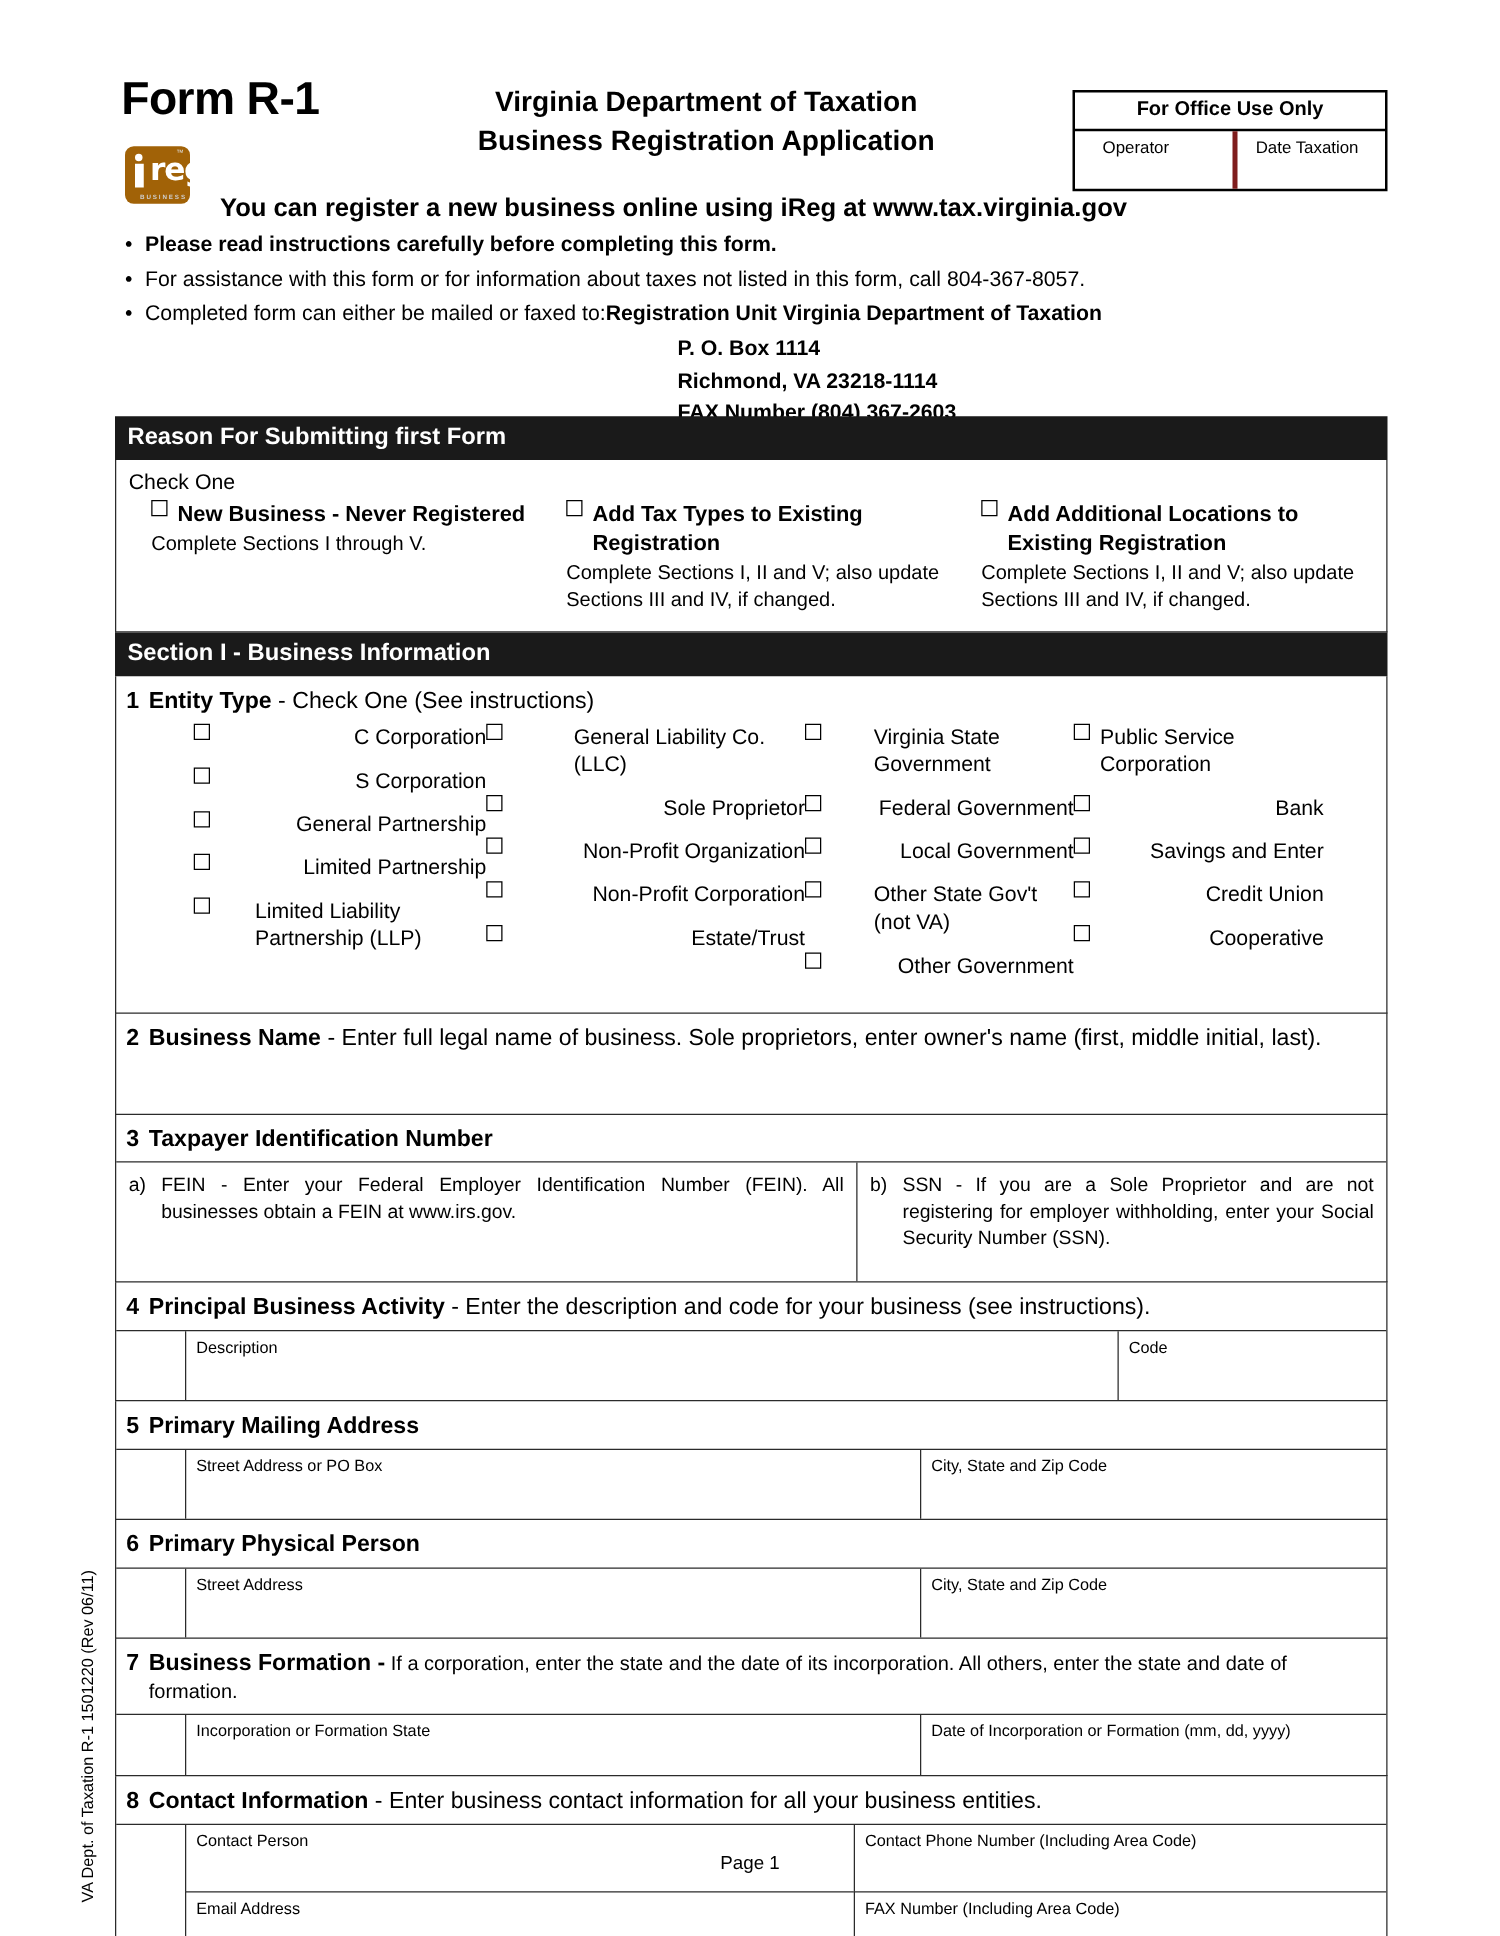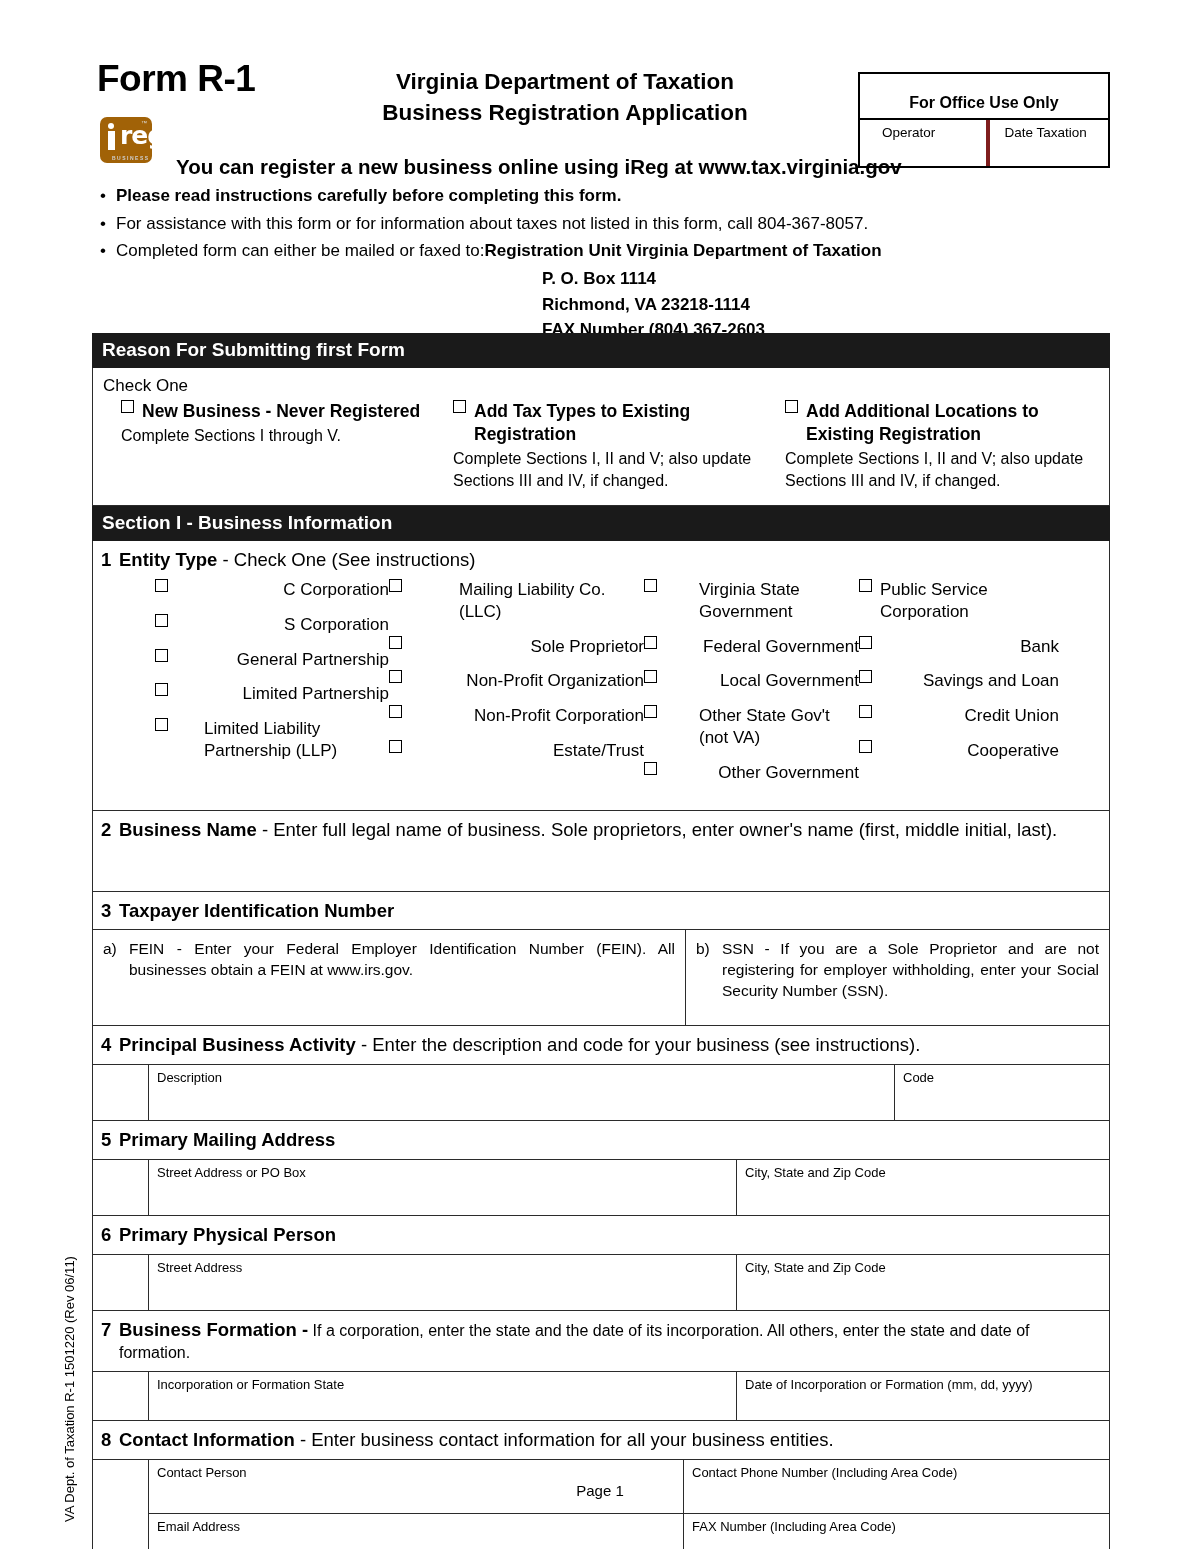--- a/index.html
+++ b/index.html
@@ -24,21 +24,21 @@
   .dept-title {
     position: absolute; left: 330px; top: 66px; width: 470px;
     text-align: center; font-size: 22.5px; font-weight: bold; line-height: 1.38;
   }
   .office-box {
     position: absolute; left: 858px; top: 72px; width: 252px;
     border: 2px solid #000;
   }
   .office-box-title {
     text-align: center; font-size: 16px; font-weight: bold;
-    padding: 20px 0 6px; border-bottom: 2px solid #000;
+    padding: 5px 0 6px; border-bottom: 2px solid #000;
   }
   .office-box-cols { display: flex; height: 46px; }
   .office-col { flex: 1; padding: 5px 0 0 8px; font-size: 13.5px; }
   .office-col.first { border-right: 4px solid #7f1d1d; padding-left: 22px; }
   .office-col.second { padding-left: 15px; }
 
   .ireg-logo {
     position: absolute; left: 100px; top: 117px;
     width: 52px; height: 46px; background: #a16207;
     border-radius: 7px; overflow: hidden;
@@ -270,21 +270,21 @@
               <span class="lbl">Limited Partnership</span>
             </div>
           <div class="opt">
               <span class="cb"></span>
               <span class="lbl">Limited Liability Partnership (LLP)</span>
             </div>
         </div>
         <div class="entity-col c2">
           <div class="opt">
               <span class="cb"></span>
-              <span class="lbl">Mailing Liability Co. (LLC)</span>
+              <span class="lbl">General Liability Co. (LLC)</span>
             </div>
           <div class="opt">
               <span class="cb"></span>
               <span class="lbl">Sole Proprietor</span>
             </div>
           <div class="opt">
               <span class="cb"></span>
               <span class="lbl">Non-Profit Organization</span>
             </div>
           <div class="opt">
@@ -322,21 +322,21 @@
           <div class="opt">
               <span class="cb"></span>
               <span class="lbl">Public Service Corporation</span>
             </div>
           <div class="opt">
               <span class="cb"></span>
               <span class="lbl">Bank</span>
             </div>
           <div class="opt">
               <span class="cb"></span>
-              <span class="lbl">Savings and Loan</span>
+              <span class="lbl">Savings and Enter</span>
             </div>
           <div class="opt">
               <span class="cb"></span>
               <span class="lbl">Credit Union</span>
             </div>
           <div class="opt">
               <span class="cb"></span>
               <span class="lbl">Cooperative</span>
             </div>
         </div>

